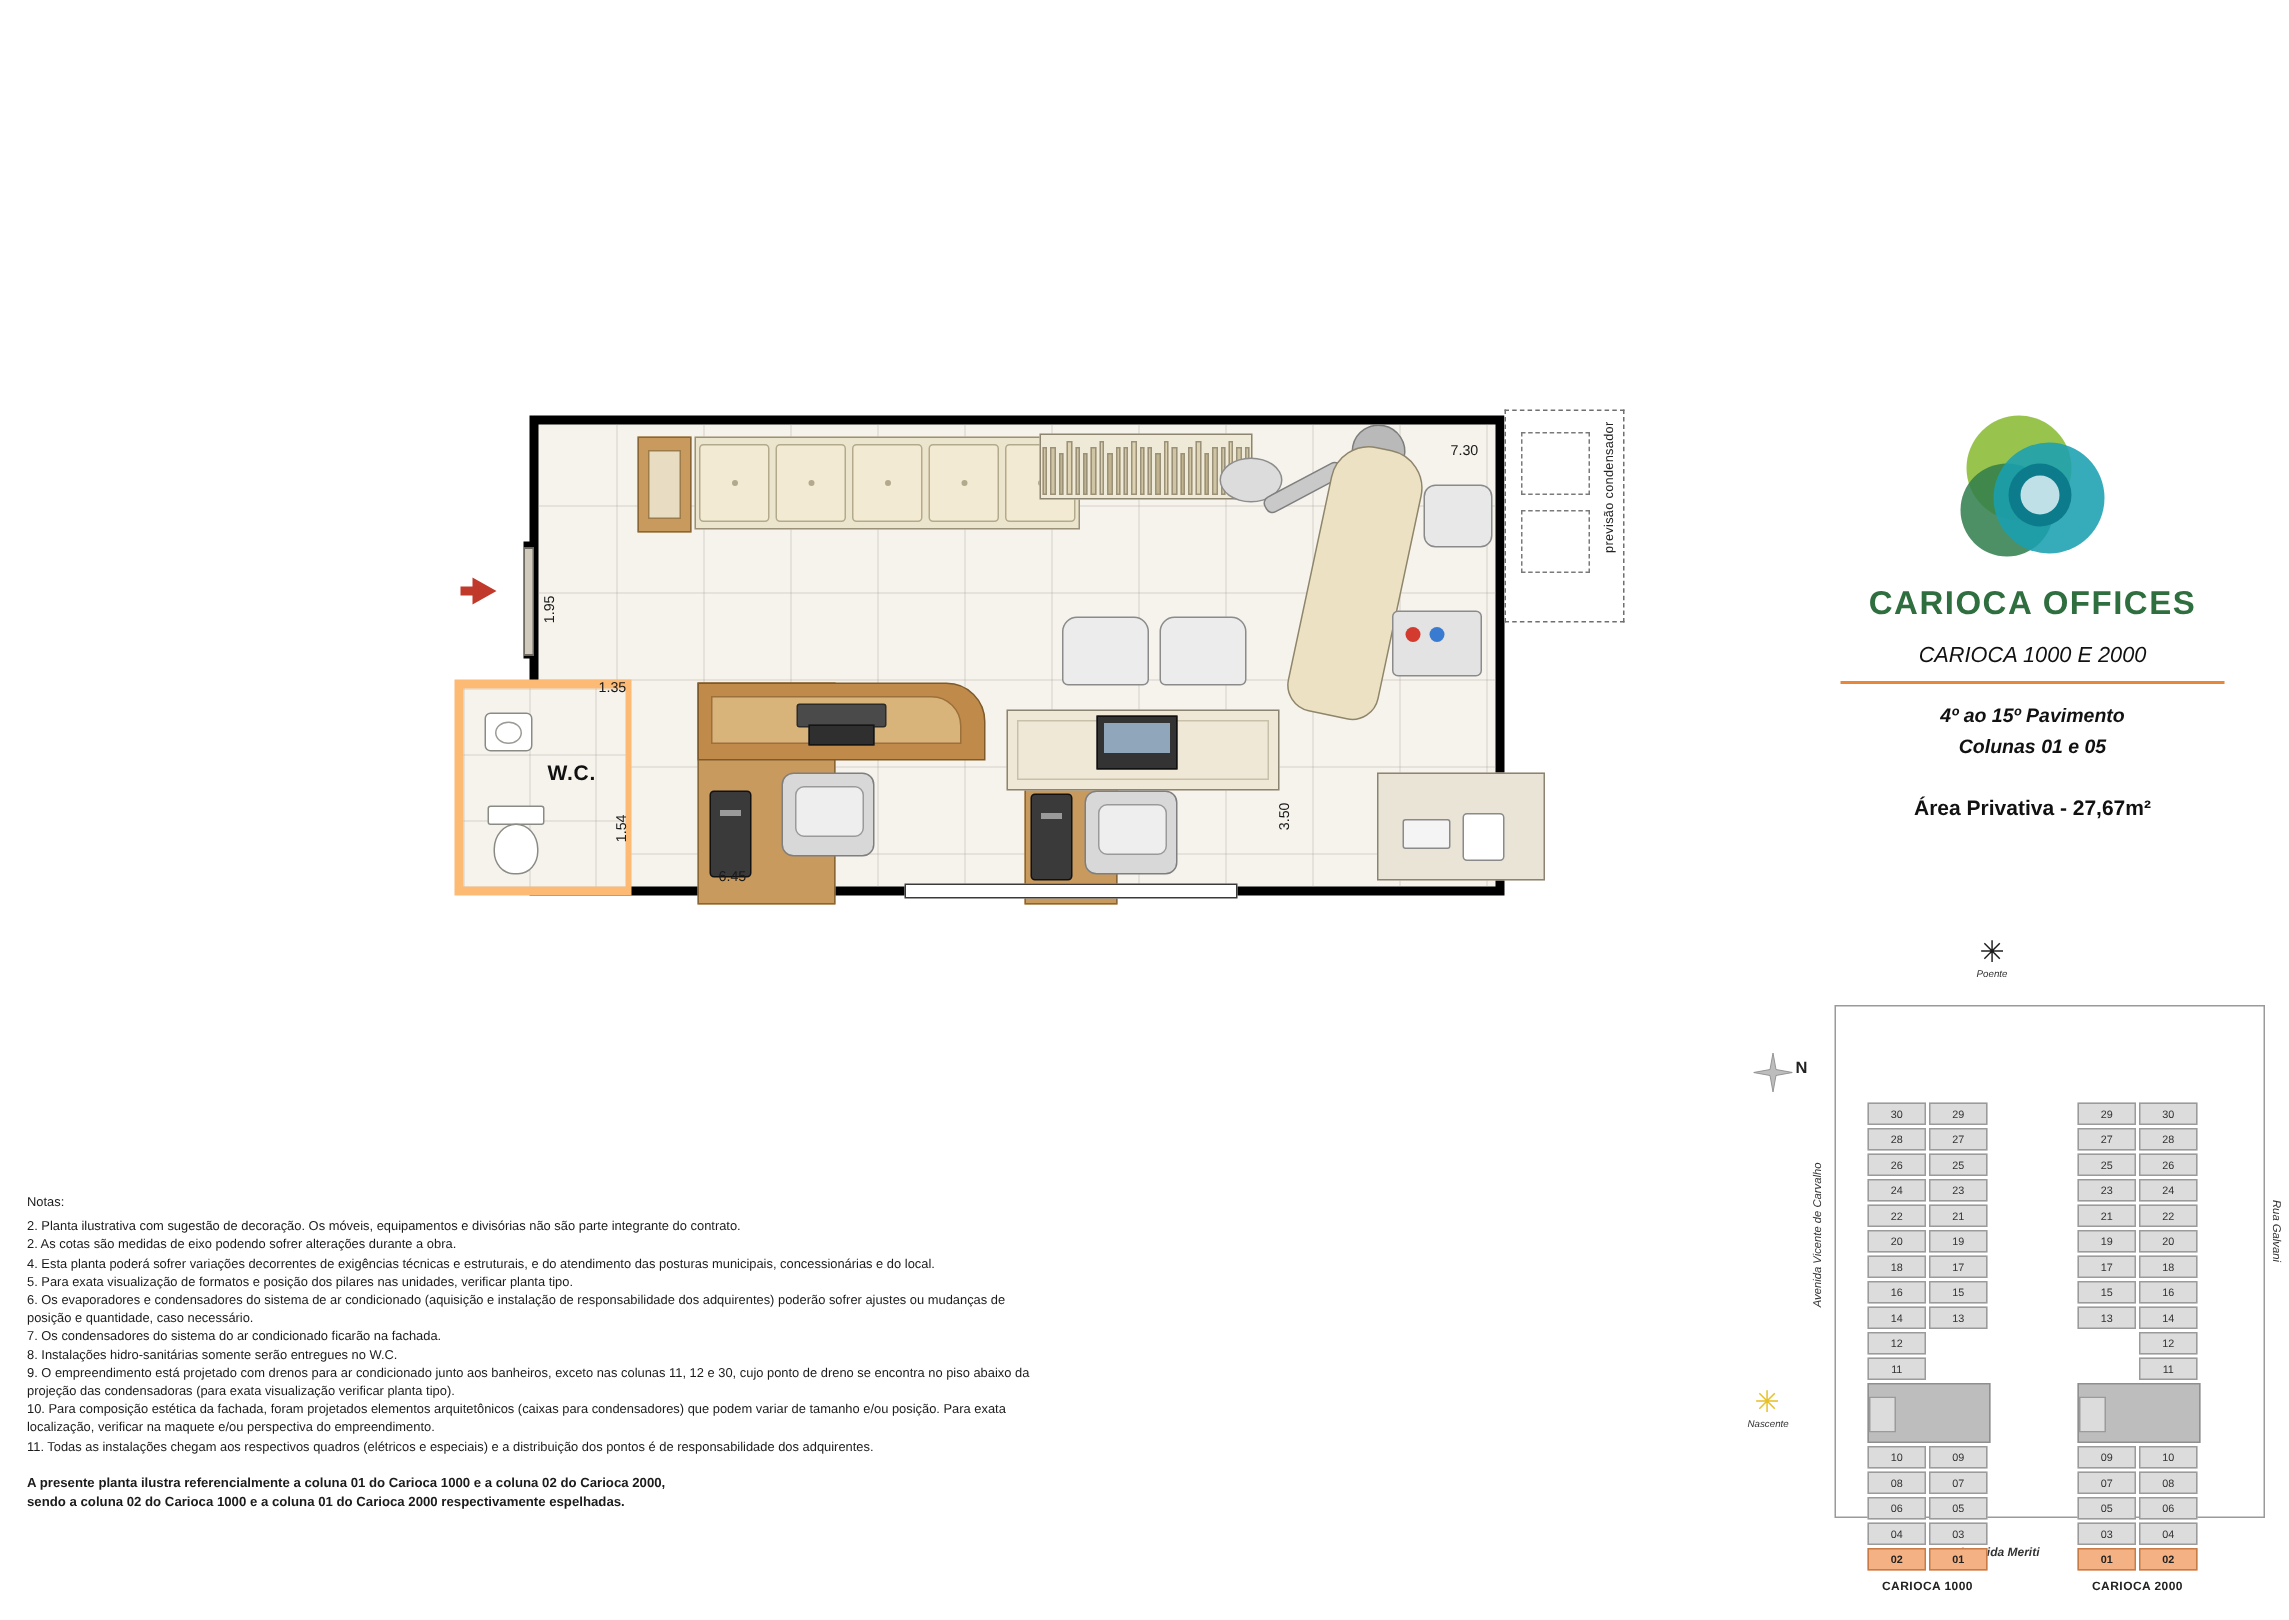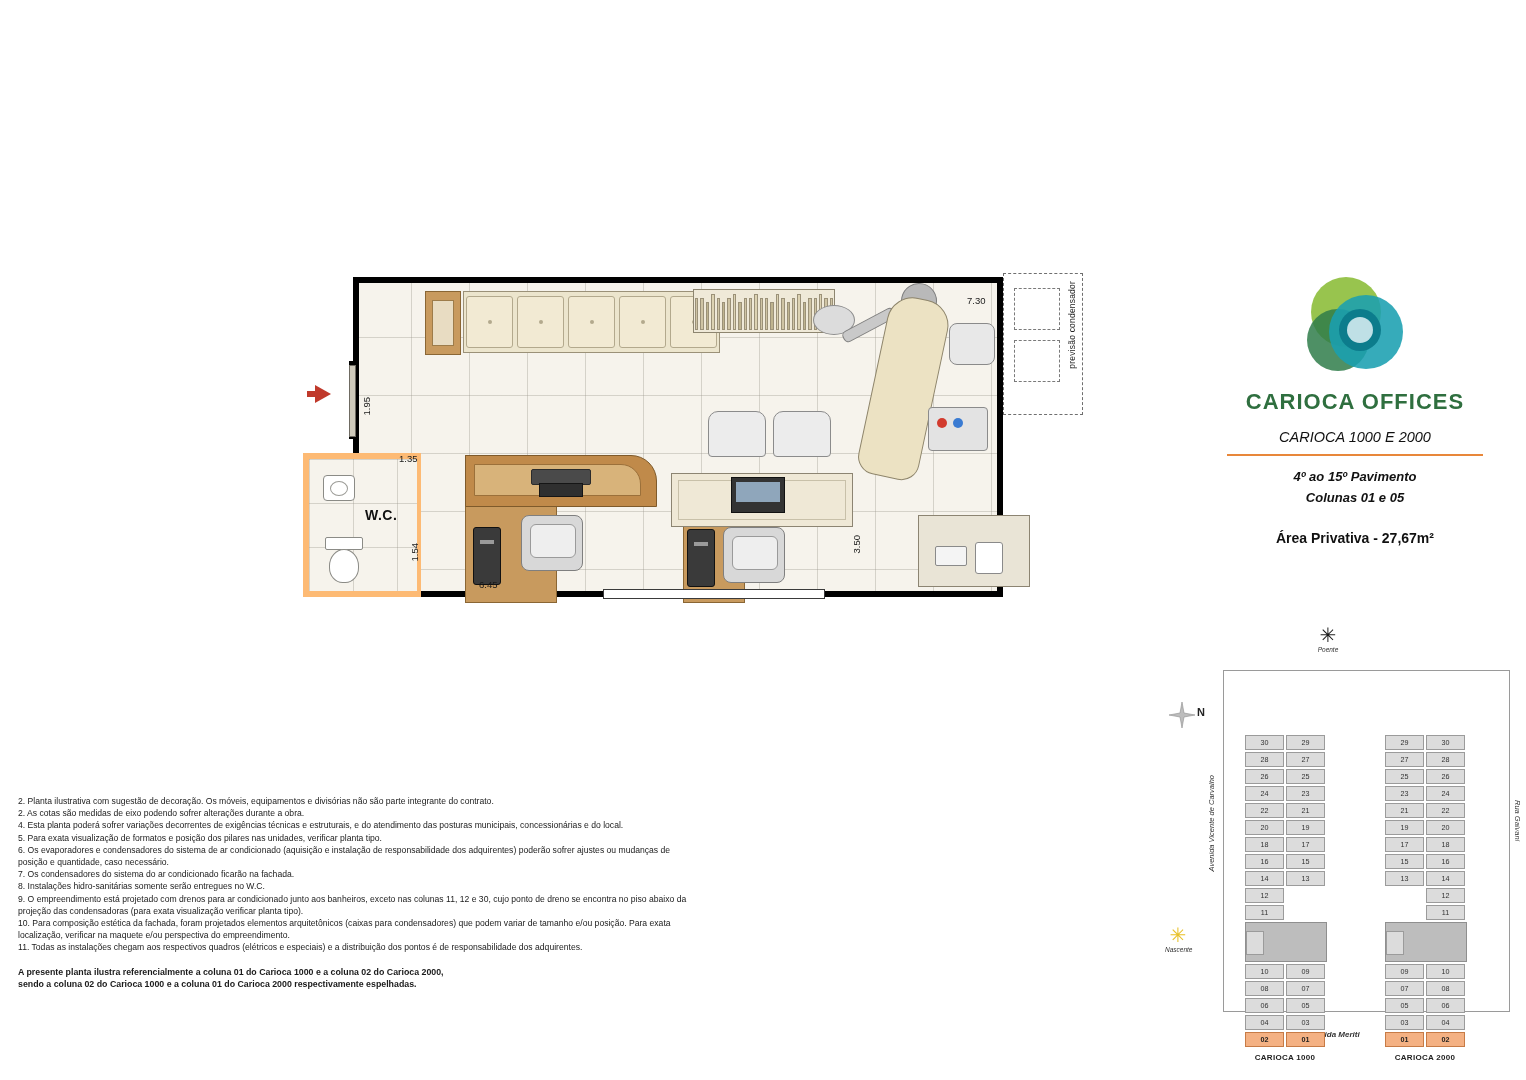--- a/index.html
+++ b/index.html
@@ -542,20 +542,21 @@
               <div class="kp-cell hl">01</div>
               <div class="kp-cell hl">02</div>
             </div>
           </div>
         <div class="kp-tname">CARIOCA 2000</div>
       </div>
     </div>
   </div>
 
   <div class="notes">
+    <div class="title">Notas:</div>
     <ol id="notes-list">
         <li>2. Planta ilustrativa com sugestão de decoração. Os móveis, equipamentos e divisórias não são parte integrante do contrato.</li>
         <li>2. As cotas são medidas de eixo podendo sofrer alterações durante a obra.</li>
         <li>4. Esta planta poderá sofrer variações decorrentes de exigências técnicas e estruturais, e do atendimento das posturas municipais, concessionárias e do local.</li>
         <li>5. Para exata visualização de formatos e posição dos pilares nas unidades, verificar planta tipo.</li>
         <li>6. Os evaporadores e condensadores do sistema de ar condicionado (aquisição e instalação de responsabilidade dos adquirentes) poderão sofrer ajustes ou mudanças de posição e quantidade, caso necessário.</li>
         <li>7. Os condensadores do sistema do ar condicionado ficarão na fachada.</li>
         <li>8. Instalações hidro-sanitárias somente serão entregues no W.C.</li>
         <li>9. O empreendimento está projetado com drenos para ar condicionado junto aos banheiros, exceto nas colunas 11, 12 e 30, cujo ponto de dreno se encontra no piso abaixo da projeção das condensadoras (para exata visualização verificar planta tipo).</li>
         <li>10. Para composição estética da fachada, foram projetados elementos arquitetônicos (caixas para condensadores) que podem variar de tamanho e/ou posição. Para exata localização, verificar na maquete e/ou perspectiva do empreendimento.</li>

